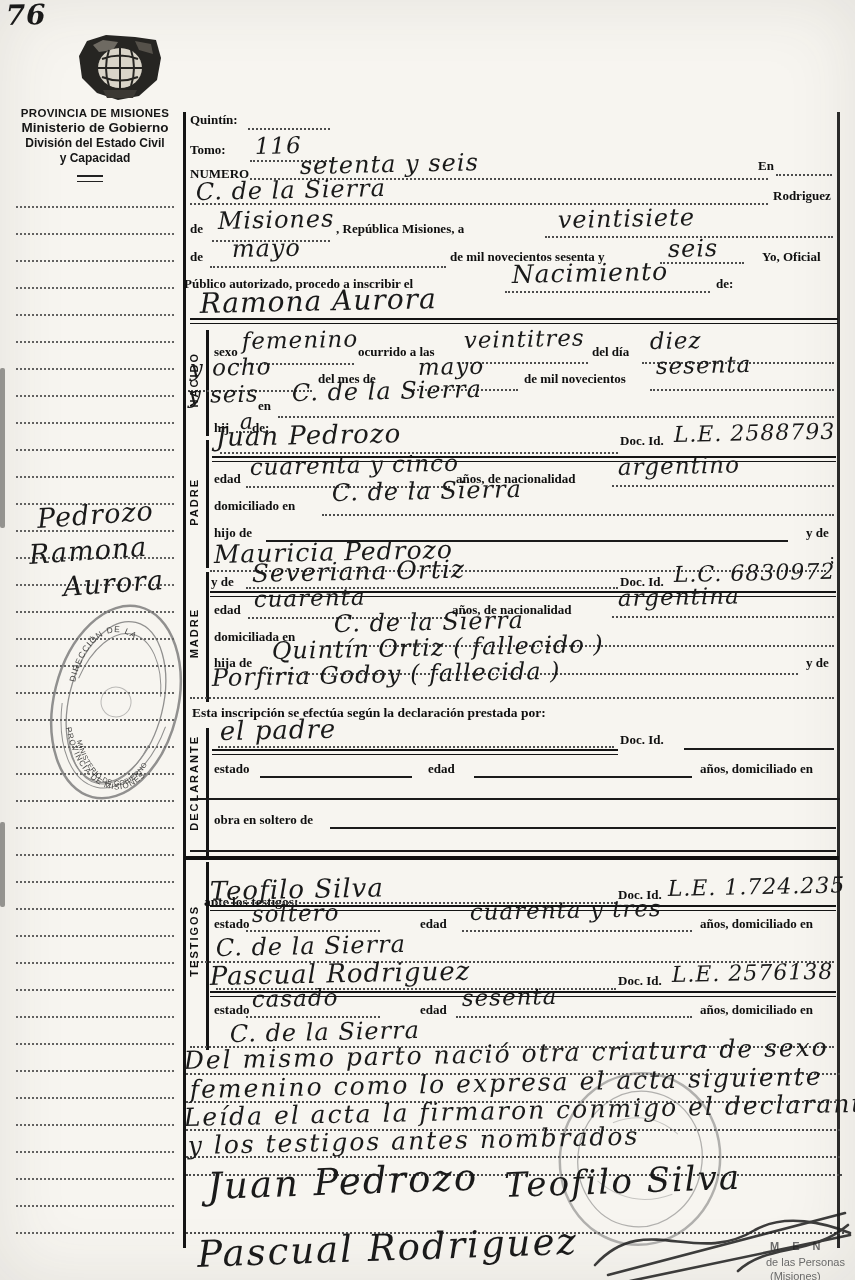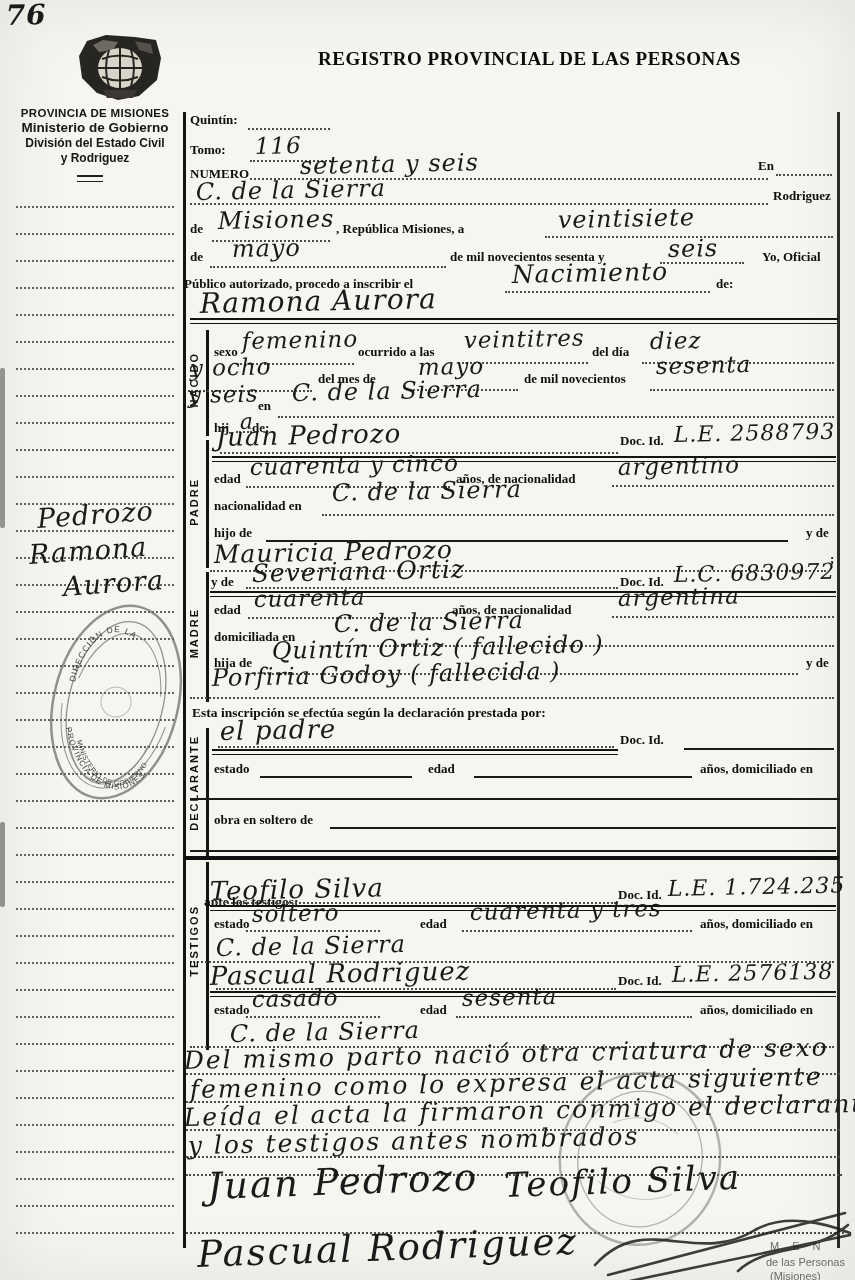--- a/index.html
+++ b/index.html
@@ -24,37 +24,36 @@
   .stamp-text{font-family:"Liberation Sans",sans-serif;color:#6a6a6a;}
   .smudge{background:#3a3a38;opacity:.5;border-radius:2px;}
 </style>
 </head>
 <body>
 
 <div class="page">
 
   <div class="abs hw" style="left:6px;top:2px;font-size:28px;font-weight:700">76</div>
 
-  <div class="abs" style="left:318px;top:48px;font:700 19px 'Liberation Serif',serif;letter-spacing:.5px;color:#0c0c0c">REGISTRO PROVINCIAL DE LAS PERSONAS</div>
 
   <div class="abs" style="left:73px;top:32px;width:95px;height:70px">
     <svg width="95" height="70" viewBox="0 0 95 70">
       <path d="M14,9 L33,3 L62,5 L83,8 L88,26 L84,48 L66,64 L45,68 L24,61 L9,46 L6,24 Z" fill="#262522"></path>
       <path d="M20,13 L30,8 L45,10 L40,18 L26,20 Z" fill="#6e6a62"></path>
       <path d="M62,9 L78,12 L80,22 L66,18 Z" fill="#55514a"></path>
       <ellipse cx="47" cy="36" rx="22" ry="20" fill="#d9d4c8"></ellipse>
       <path d="M25,36 H69 M29,27 Q47,20 65,27 M29,45 Q47,52 65,45 M47,16 V56 M36,18 Q30,36 36,54 M58,18 Q64,36 58,54" stroke="#262522" stroke-width="2" fill="none"></path>
       <path d="M30,58 L64,58 L60,66 L34,66 Z" fill="#3b3833"></path>
     </svg>
   </div>
 
   <div class="abs sb" style="left:10px;top:107px;width:170px;font-size:11.5px;letter-spacing:.3px">PROVINCIA DE MISIONES</div>
   <div class="abs sb" style="left:6px;top:120px;width:178px;font-size:13.5px">Ministerio de Gobierno</div>
   <div class="abs sb" style="left:10px;top:136px;width:170px;font-size:12px">División del Estado Civil</div>
-  <div class="abs sb" style="left:10px;top:151px;width:170px;font-size:12px">y Rodriguez</div>
+  <div class="abs sb" style="left:10px;top:151px;width:170px;font-size:12px">y Capacidad</div>
   <div class="abs" style="left:77px;top:175px;width:26px;height:4px;border-top:2px solid #222;border-bottom:1px solid #222"></div>
 
   <div class="abs" style="left:16px;top:206px;width:160px;height:1040px">
       <div class="mline" style="top: 0px;"></div>
       <div class="mline" style="top: 27px;"></div>
       <div class="mline" style="top: 54px;"></div>
       <div class="mline" style="top: 81px;"></div>
       <div class="mline" style="top: 108px;"></div>
       <div class="mline" style="top: 135px;"></div>
       <div class="mline" style="top: 162px;"></div>
@@ -199,21 +198,21 @@
   <div class="abs dot" style="left:220px;top:452px;width:398px"></div>
   <div class="abs dbl" style="left:212px;top:456px;width:624px"></div>
 
   <div class="abs pl" style="left:214px;top:472px">edad</div>
   <div class="abs hw" style="left:250px;top:456px;font-size:23px">cuarenta y cinco</div>
   <div class="abs dot" style="left:246px;top:486px;width:204px"></div>
   <div class="abs pl" style="left:456px;top:472px">años, de nacionalidad</div>
   <div class="abs hw" style="left:618px;top:456px;font-size:23px">argentino</div>
   <div class="abs dot" style="left:612px;top:485px;width:222px"></div>
 
-  <div class="abs pl" style="left:214px;top:499px">nacionalidad en</div>
+  <div class="abs pl" style="left:214px;top:499px">domiciliado en</div>
   <div class="abs hw" style="left:332px;top:481px;font-size:24px">C. de la Sierra</div>
   <div class="abs dot" style="left:322px;top:514px;width:512px"></div>
 
   <div class="abs pl" style="left:214px;top:526px">hijo de</div>
   <div class="abs sol" style="left:266px;top:540px;width:522px"></div>
   <div class="abs pl" style="left:806px;top:526px">y de</div>
 
   <div class="abs hw" style="left:214px;top:542px;font-size:25px">Mauricia Pedrozo</div>
   <div class="abs dot" style="left:210px;top:570px;width:616px"></div>
   <div class="abs pl" style="left:830px;top:552px">;</div>
@@ -336,17 +335,17 @@
     <svg width="265" height="92" viewBox="0 0 265 92">
       <g fill="none" stroke="#1d1d1d" stroke-width="2.6" opacity=".85" stroke-linecap="round">
         <path d="M5,70 C55,15 105,72 165,35 C195,18 235,28 260,38"></path>
         <path d="M18,80 L255,18"></path>
         <path d="M40,86 L260,40"></path>
         <path d="M148,76 C178,48 220,62 258,30"></path>
       </g>
     </svg>
   </div>
 
-  <div class="abs stamp-text" style="left:770px;top:1240px;font-size:11px;font-weight:400;letter-spacing:5px;z-index:6">M E N</div>
+  <div class="abs stamp-text" style="left:770px;top:1240px;font-size:11px;font-weight:700;letter-spacing:5px;z-index:6">M E N</div>
   <div class="abs stamp-text" style="left:766px;top:1256px;font-size:11px;z-index:6">de las Personas</div>
   <div class="abs stamp-text" style="left:770px;top:1270px;font-size:11px;z-index:6">(Misiones)</div>
 
 </div>
 
 </body></html>

